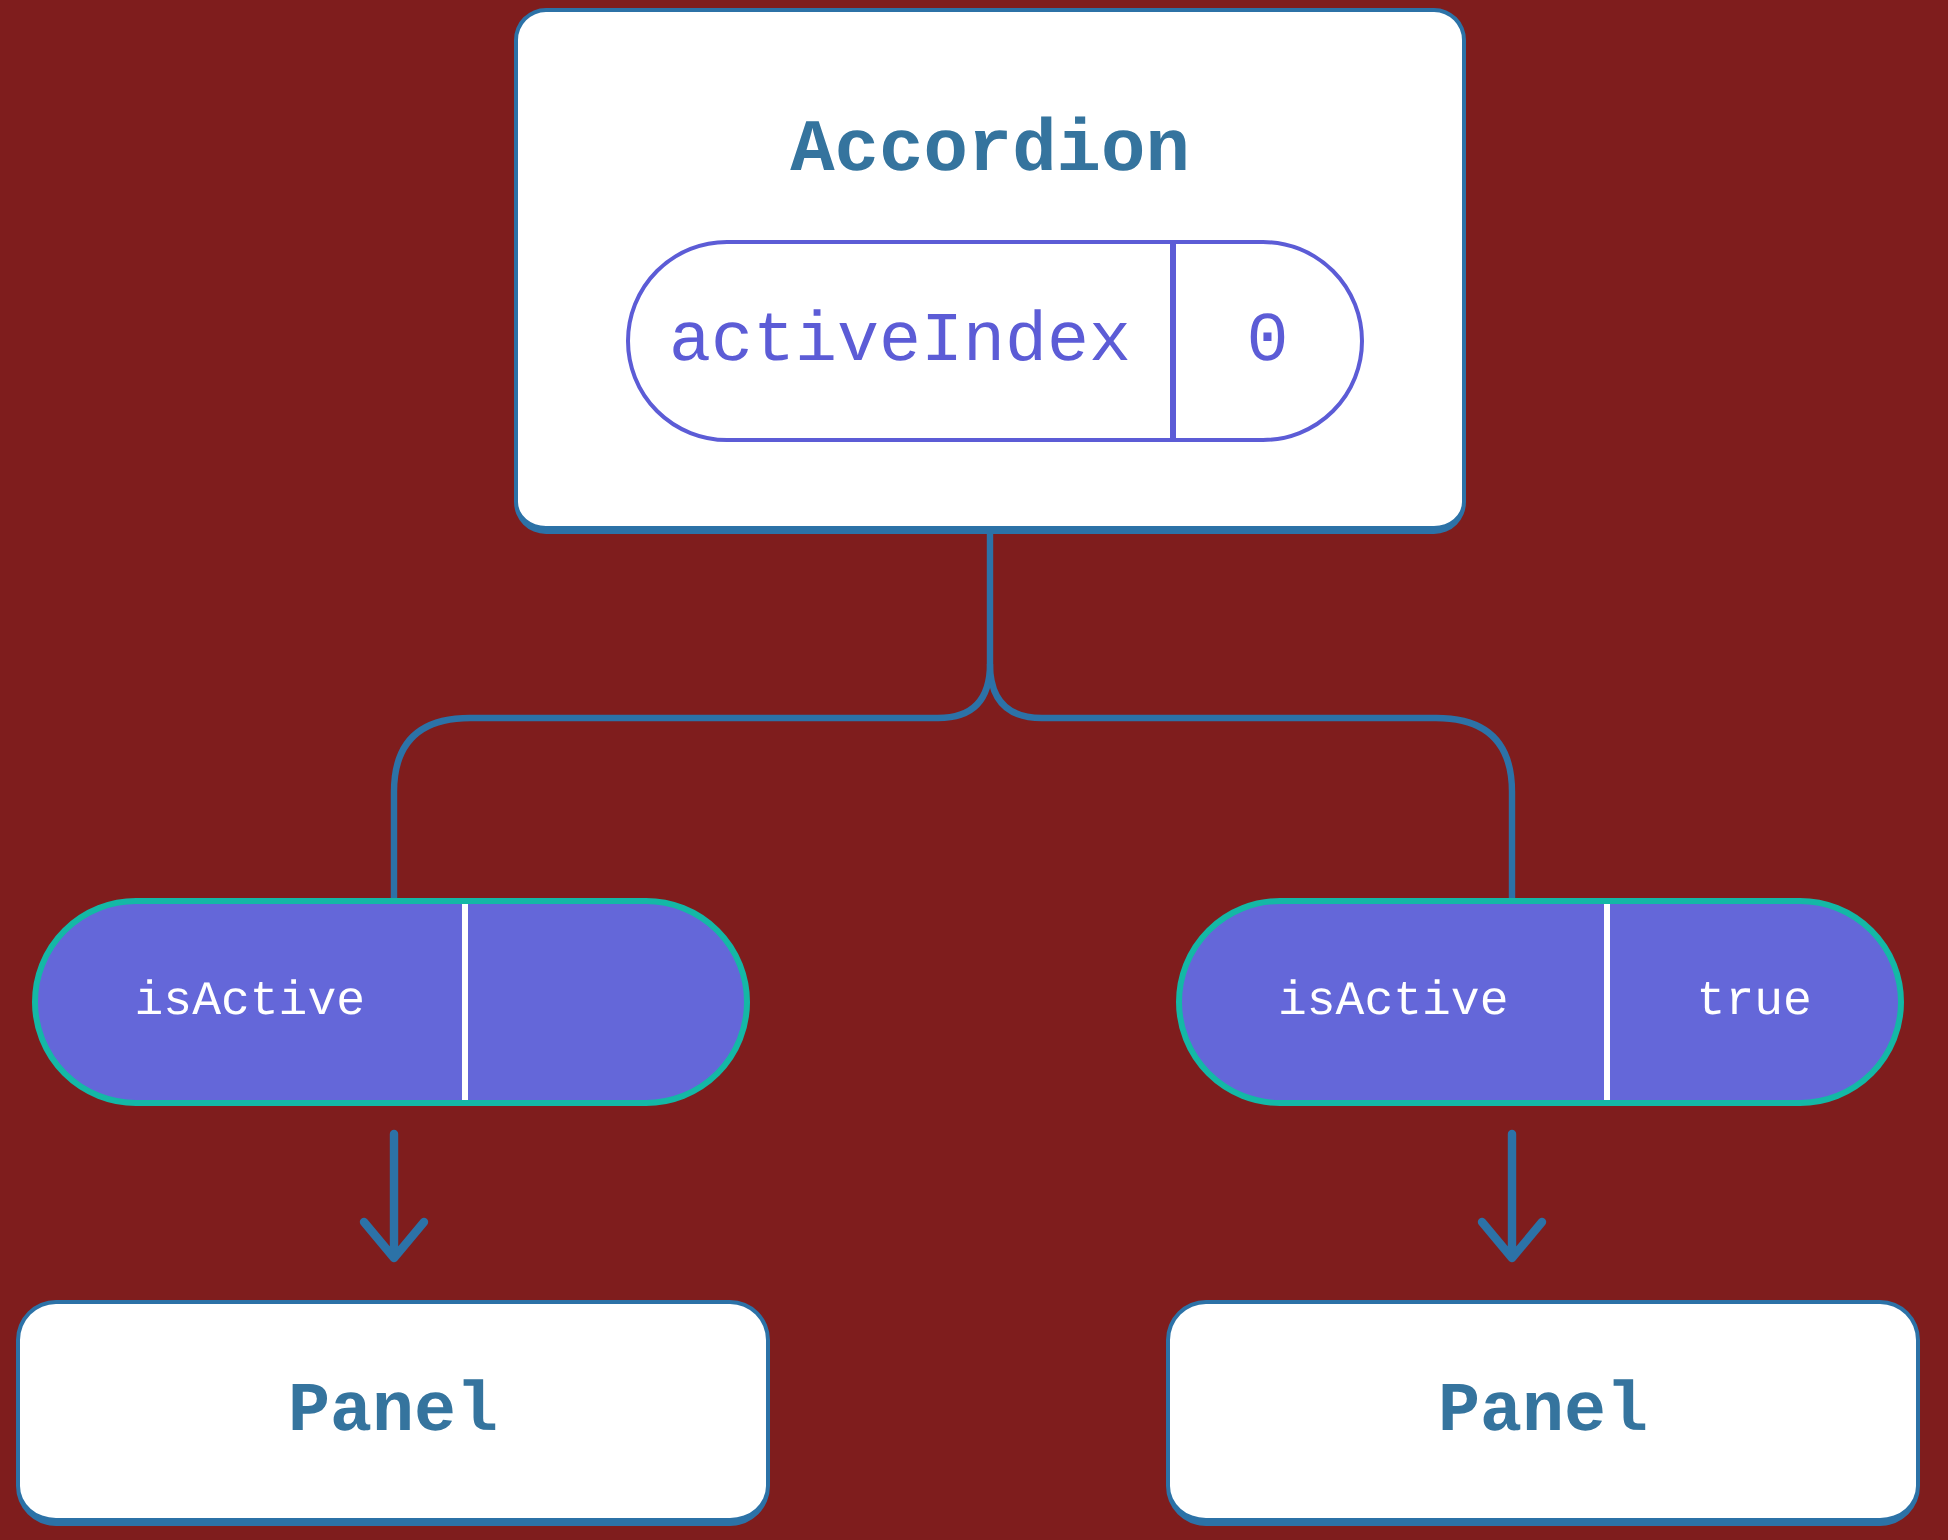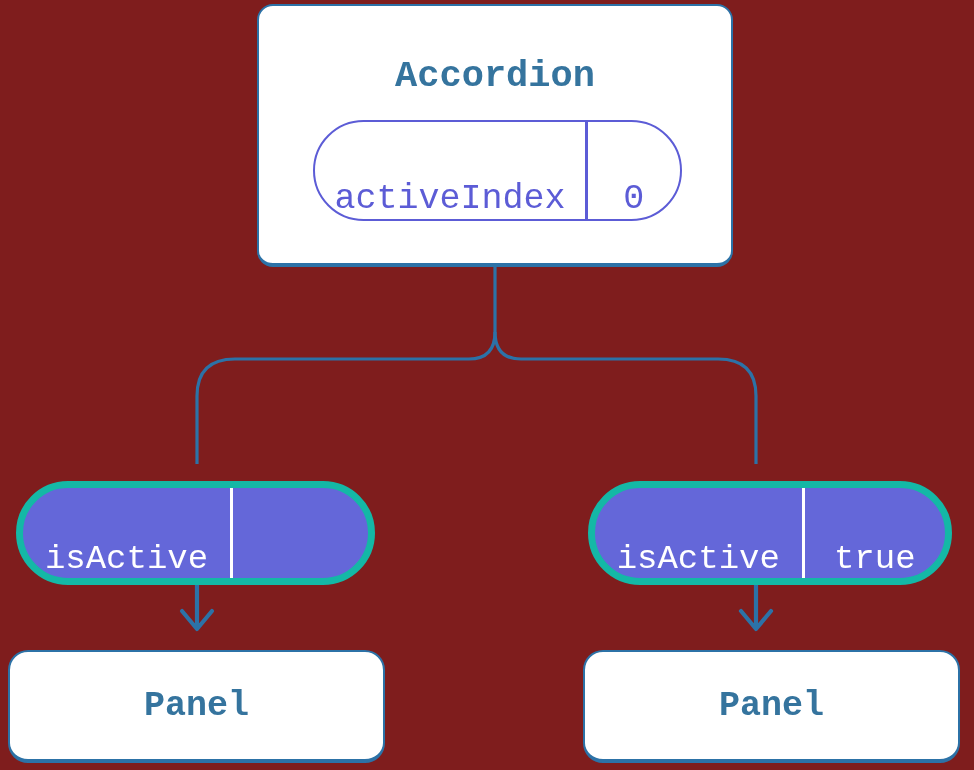--- a/index.html
+++ b/index.html
@@ -35,21 +35,21 @@
     display: flex;
     align-items: center;
     justify-content: center;
     font-size: 37px;
     font-weight: 600;
     color: #35749E;
   }
   .prop-pill {
     position: absolute;
     display: flex;
-    align-items: flex-end;
+    align-items: center;
     border-radius: 60px;
     box-sizing: border-box;
     overflow: hidden;
   }
   .pill-name, .pill-value {
     display: flex;
     align-items: center;
     justify-content: center;
     white-space: nowrap;
   }
@@ -62,25 +62,25 @@
     border: 2.5px solid #5C5CD6;
     color: #5C5CD6;
     font-size: 35px;
   }
   .pill-outline .pill-name { flex: 0 0 74%; }
   .pill-outline .pill-value { flex: 1 1 auto; }
   .pill-outline .pill-divider { width: 2.5px; background: #5C5CD6; }
   
   .pill-filled {
     background: #6467D9;
-    border: 7px solid #14b8a6;
+    border: 3px solid #14b8a6;
     color: #ffffff;
-    font-size: 34px;
+    font-size: 24px;
     height: 104px;
-    top: 481px;
+    top: 449px;
   }
   .pill-filled .pill-divider { width: 3px; background: #ffffff; }
   .pill-left { left: 16px; width: 359px; }
   .pill-left .pill-name { flex: 0 0 60%; }
   .pill-left .pill-value { flex: 1 1 auto; }
   .pill-right { left: 588px; width: 364px; }
   .pill-right .pill-name { flex: 0 0 59%; }
   .pill-right .pill-value { flex: 1 1 auto; }
   
   .panel-node {

